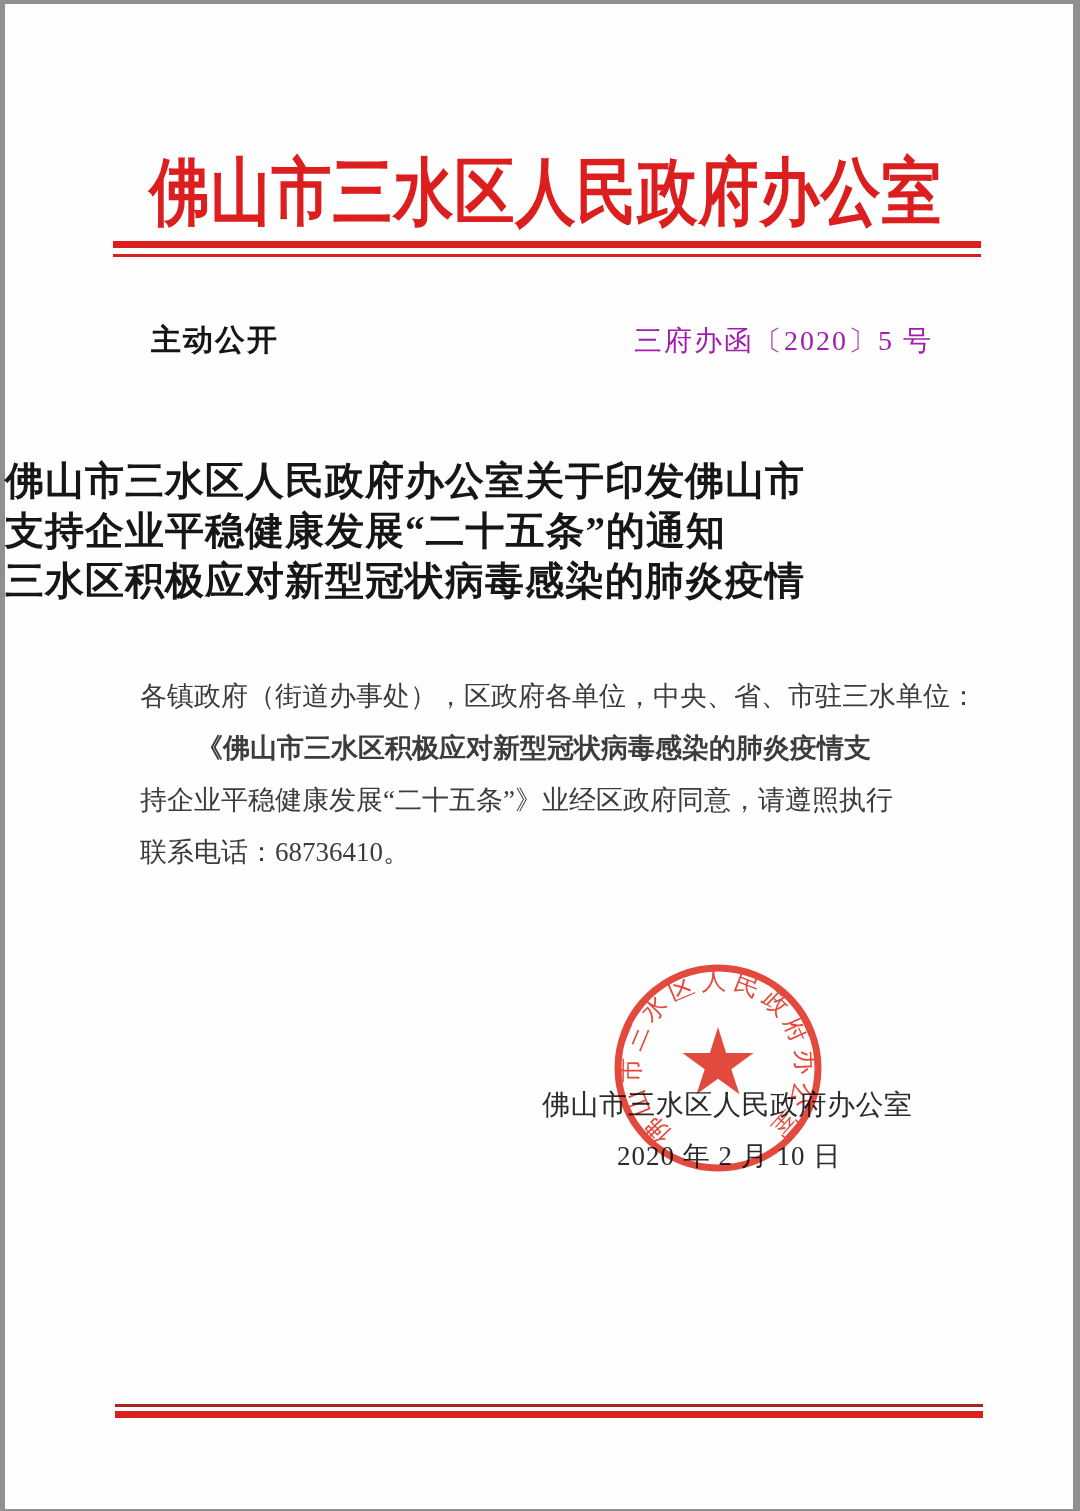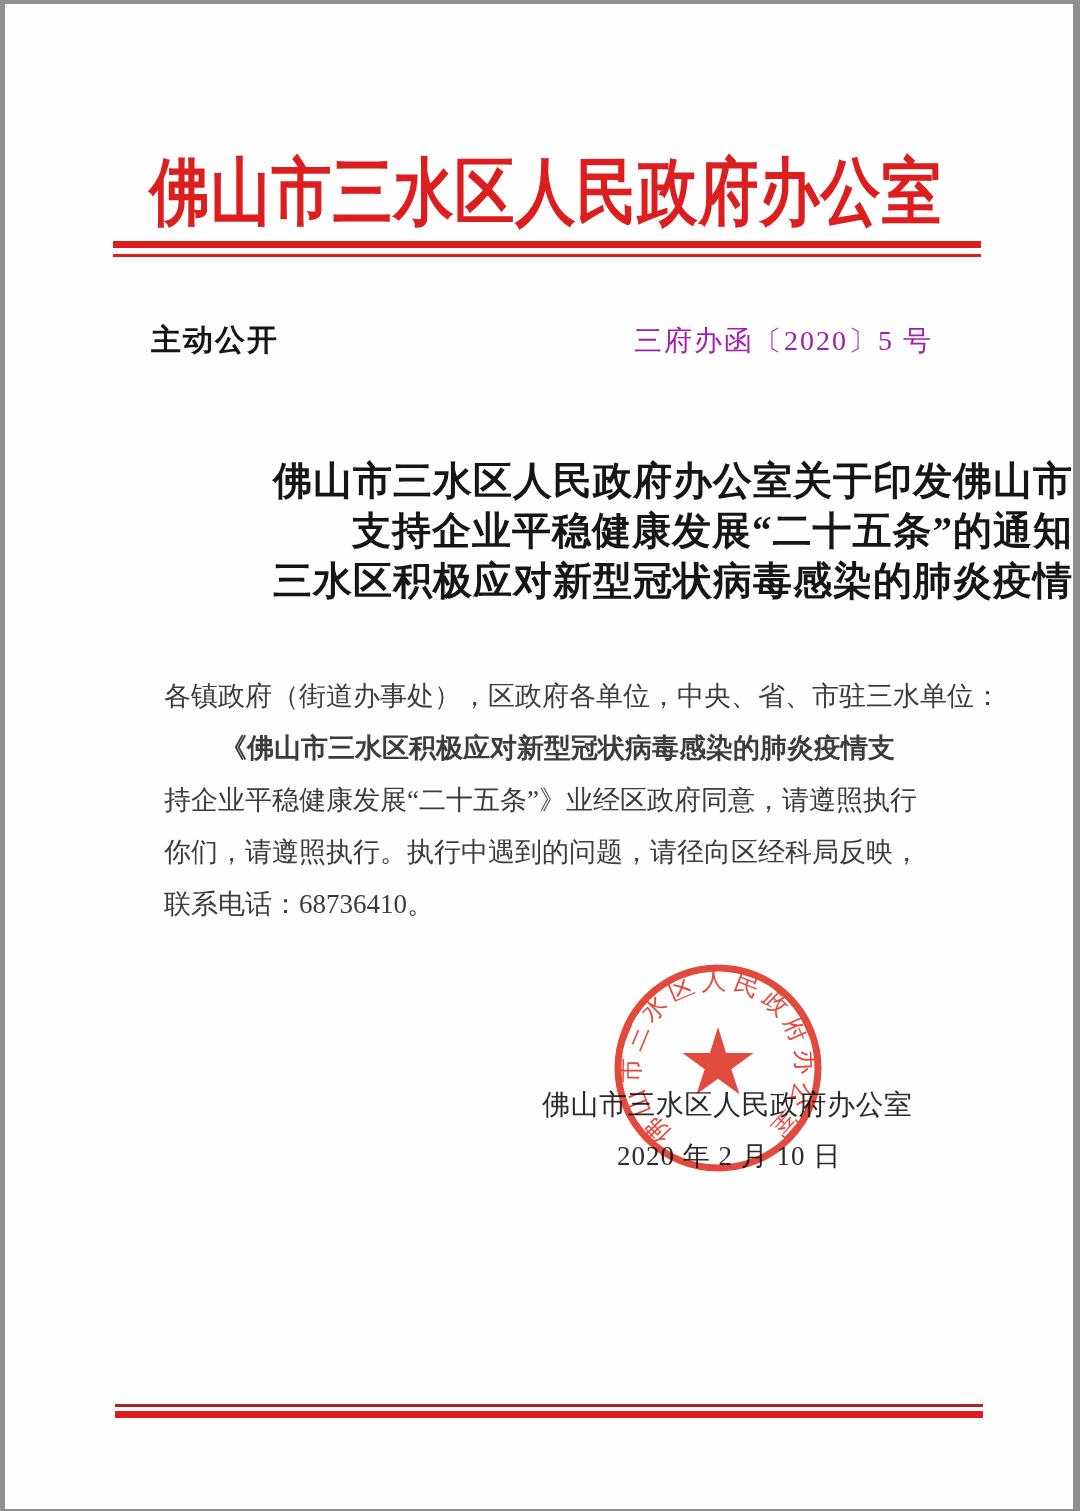--- a/index.html
+++ b/index.html
@@ -38,28 +38,28 @@
   .publicity{
     font-family:"Liberation Sans","DejaVu Sans",sans-serif;
     font-weight:bold;font-size:30px;color:#151515;letter-spacing:2px;
   }
   .docnum{
     font-size:28px;color:#a21caf;letter-spacing:2px;
   }
 
   .title{
     position:absolute;top:452px;left:0;right:0;
-    text-align:right;
+    text-align:left;
     font-size:39px;font-weight:bold;color:var(--title_ink);
     line-height:50px;letter-spacing:1px;
     white-space:nowrap;
   }
 
   .doc-body{
-    position:absolute;top:666px;left:159px;width:800px;
+    position:absolute;top:666px;left:135px;width:800px;
     font-size:27px;color:var(--ink);
     line-height:52px;
     white-space:nowrap;
   }
   .doc-body .indent{text-indent:56px;font-weight:bold;}
 
   .signature{
     position:absolute;top:1082px;left:537px;
     font-size:28px;color:#2b2b2b;letter-spacing:0.5px;
     white-space:nowrap;
@@ -100,21 +100,20 @@
   <div class="title">
     <div>佛山市三水区人民政府办公室关于印发佛山市</div>
     <div>支持企业平稳健康发展“二十五条”的通知</div>
     <div>三水区积极应对新型冠状病毒感染的肺炎疫情</div>
   </div>
 
   <div class="doc-body">
     <div>各镇政府（街道办事处），区政府各单位，中央、省、市驻三水单位：</div>
     <div class="indent">《佛山市三水区积极应对新型冠状病毒感染的肺炎疫情支</div>
     <div>持企业平稳健康发展“二十五条”》业经区政府同意，请遵照执行</div>
-    <div>你们，请遵照执行。执行中遇到的问题，请径向区经科局反映，</div>
     <div>联系电话：68736410。</div>
   </div>
 
   <div class="signature">佛山市三水区人民政府办公室</div>
 
   <div class="docdate">2020 年 2 月 10 日</div>
 
   <svg class="seal" viewBox="0 0 218 218">
     <circle cx="109" cy="109" r="100" fill="none" stroke-width="7" style="stroke:var(--seal_red)"></circle>
     <path id="sealArc" d="M 63.7 173.7 A 79 79 0 1 1 154.3 173.7" fill="none"></path>

